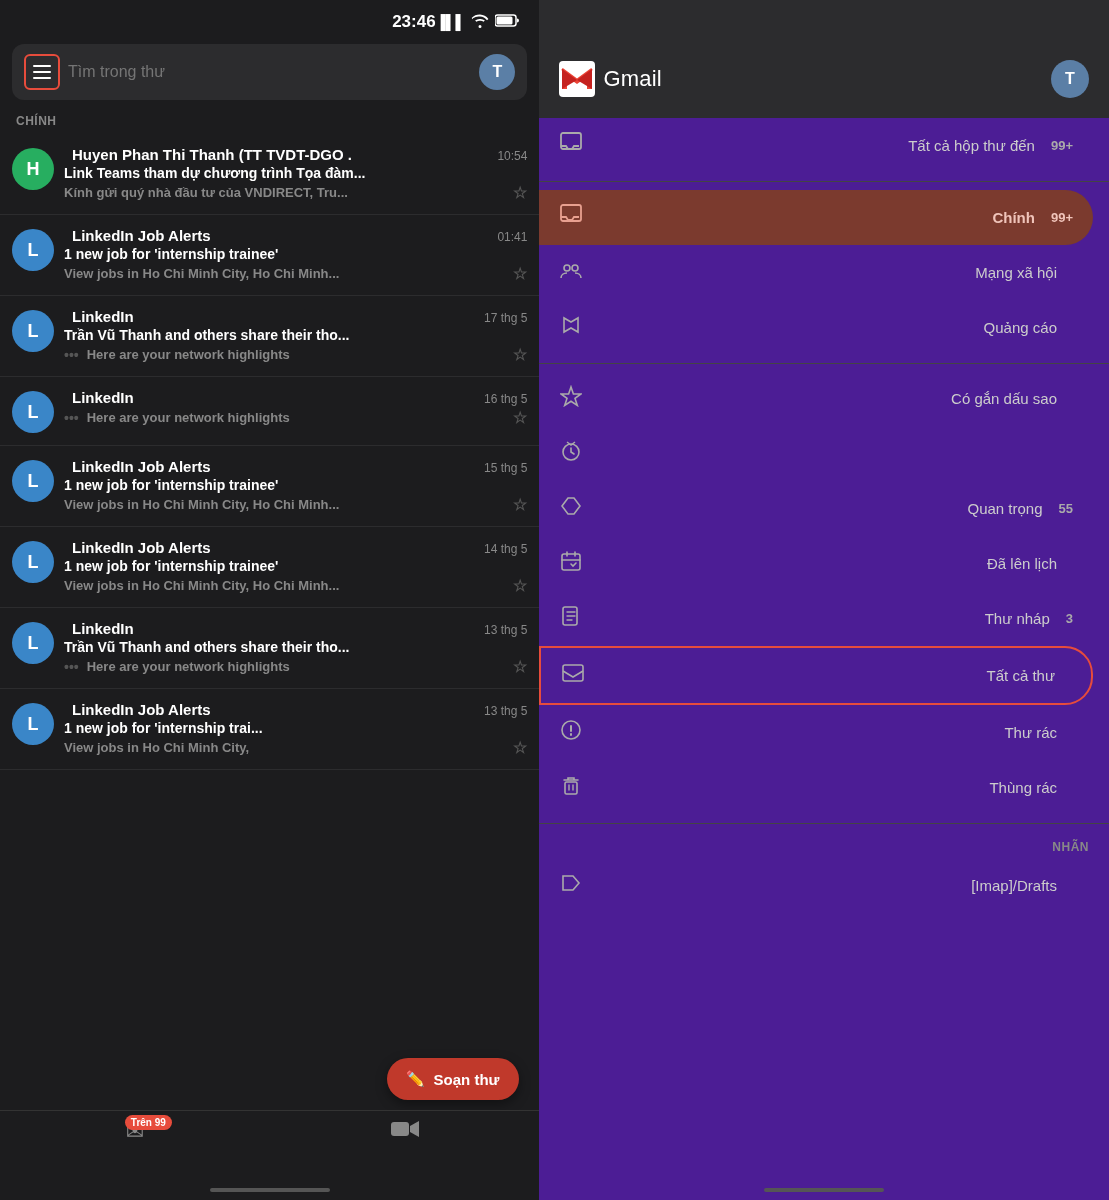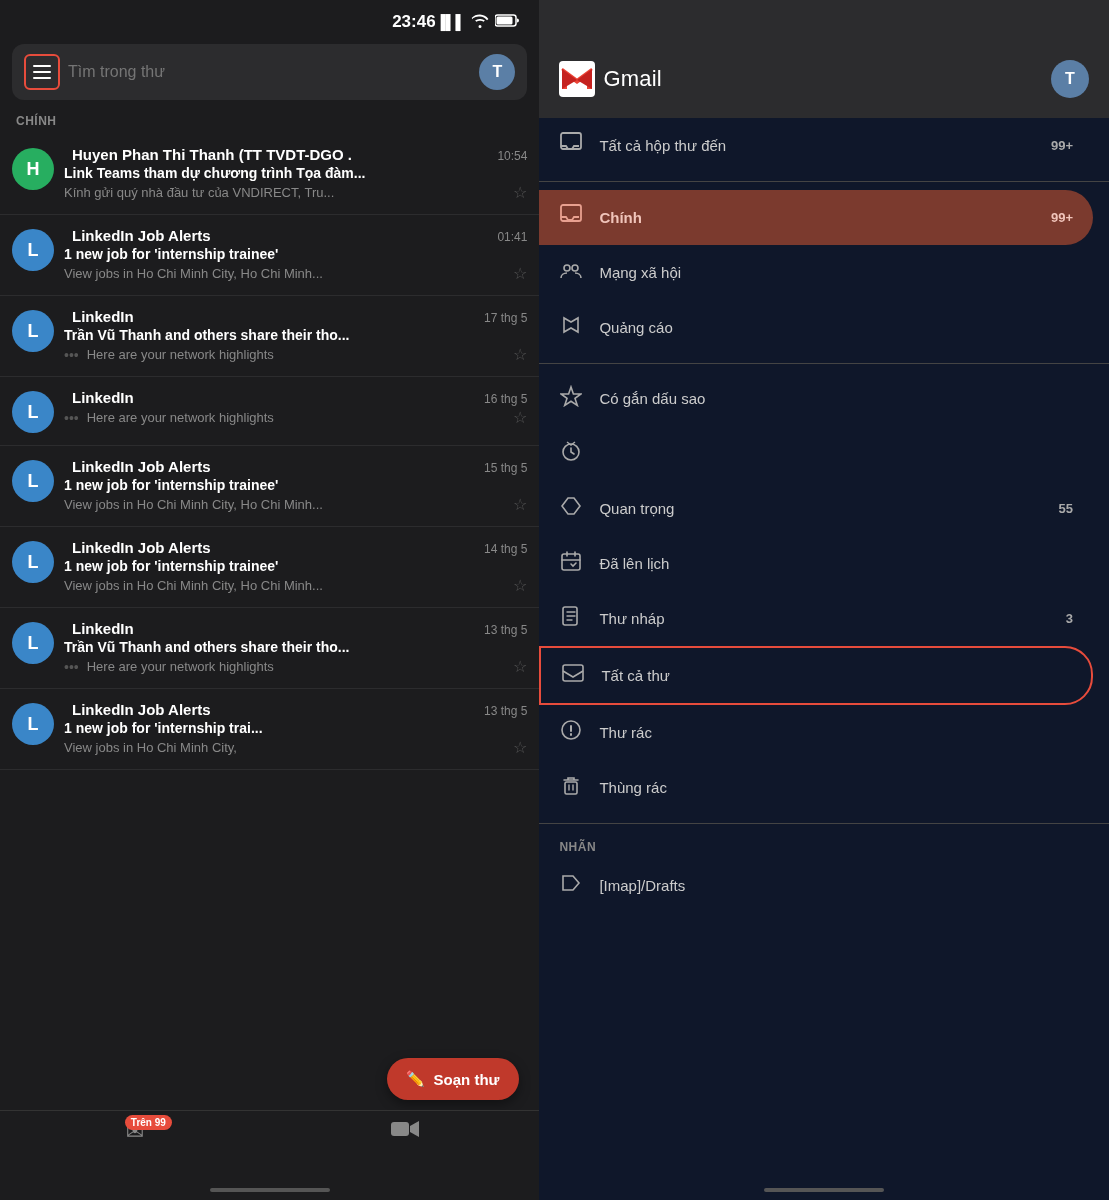--- a/index.html
+++ b/index.html
@@ -159,20 +159,21 @@
       font-weight: 600;
       white-space: nowrap;
       overflow: hidden;
       text-overflow: ellipsis;
       margin-bottom: 2px;
     }
     .email-preview-row {
       display: flex;
       align-items: center;
       gap: 6px;
+      font-weight: bold;
     }
     .email-preview {
       color: #888;
       font-size: 13px;
       white-space: nowrap;
       overflow: hidden;
       text-overflow: ellipsis;
       flex: 1;
     }
     .star-btn {
@@ -254,23 +255,24 @@
       align-items: center;
       gap: 8px;
       cursor: pointer;
       box-shadow: 0 4px 12px rgba(0,0,0,0.4);
     }
 
     
     .right-panel {
       width: 585px;
       height: 1200px;
-      background: #0f172a;
+      background: #4c1d95;
       position: relative;
       overflow-y: auto;
+      text-align: right;
     }
 
     .drawer-header {
       display: flex;
       align-items: center;
       justify-content: space-between;
       padding: 60px 20px 20px 20px;
       background: #2c2c2e;
     }
     .gmail-logo {

